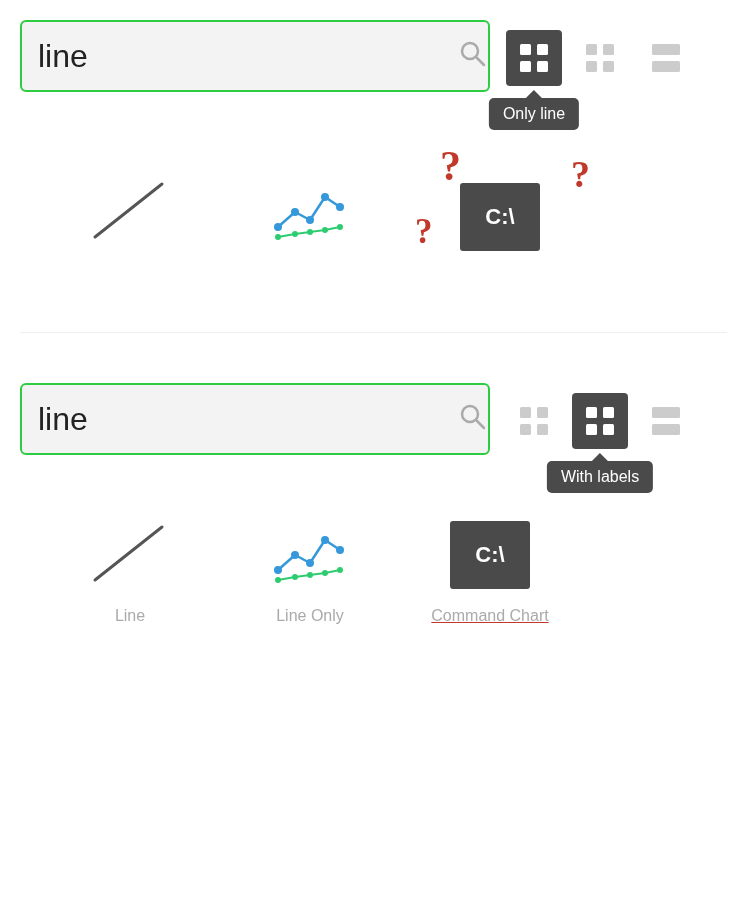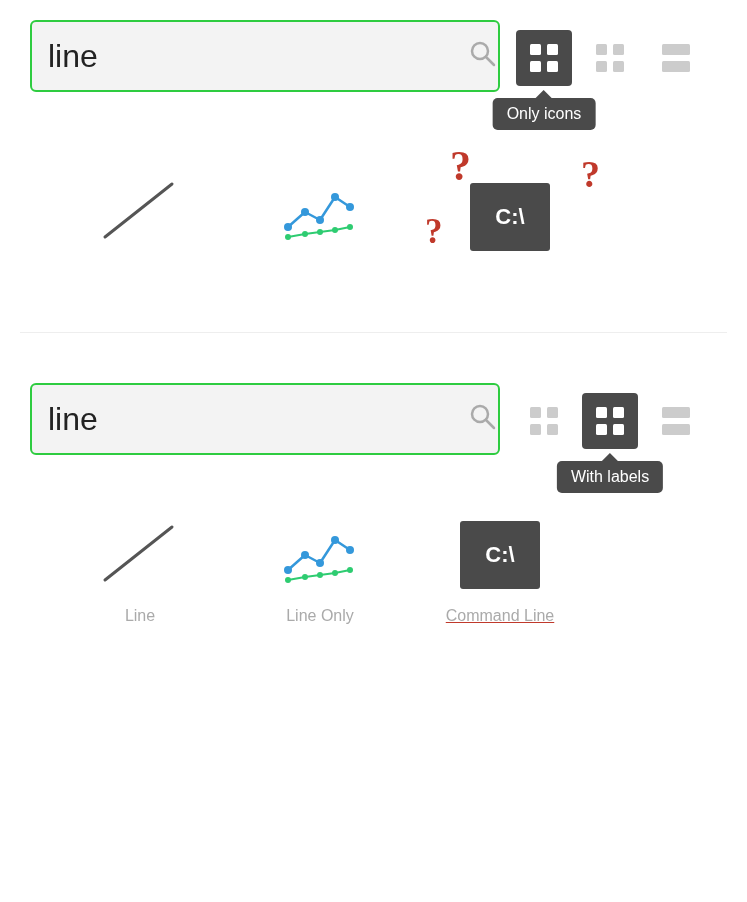--- a/index.html
+++ b/index.html
@@ -5,21 +5,21 @@
     * { box-sizing: border-box; margin: 0; padding: 0; }
     body {
       width: 747px;
       min-height: 902px;
       background: #fff;
       font-family: sans-serif;
       position: relative;
     }
 
     .section {
-      padding: 20px 30px;
+      padding: 20px 20px;
     }
 
     
     .search-bar {
       display: flex;
       align-items: center;
       border: 2.5px solid #2ecc40;
       border-radius: 6px;
       background: #f3f3f3;
       padding: 10px 16px;
@@ -200,21 +200,21 @@
 
       <div style="position:relative;">
         <button class="view-btn active" title="Only icons">
           <svg viewBox="0 0 32 32" fill="none">
             <rect x="2" y="2" width="11" height="11" rx="1.5" fill="white"></rect>
             <rect x="19" y="2" width="11" height="11" rx="1.5" fill="white"></rect>
             <rect x="2" y="19" width="11" height="11" rx="1.5" fill="white"></rect>
             <rect x="19" y="19" width="11" height="11" rx="1.5" fill="white"></rect>
           </svg>
         </button>
-        <div class="tooltip">Only icons</div>
+        <div class="tooltip">Only line</div>
       </div>
 
       <button class="view-btn">
         <svg viewBox="0 0 32 32" fill="none">
           <rect x="2" y="2" width="11" height="11" rx="1.5" fill="#ccc"></rect>
           <rect x="19" y="2" width="11" height="11" rx="1.5" fill="#ccc"></rect>
           <rect x="2" y="19" width="11" height="11" rx="1.5" fill="#ccc"></rect>
           <rect x="19" y="19" width="11" height="11" rx="1.5" fill="#ccc"></rect>
         </svg>
       </button>
@@ -349,16 +349,16 @@
           <circle cx="70" cy="45" r="3" fill="#2ecc71"></circle>
         </svg>
       </div>
       <span class="icon-label">Line Only</span>
     </div>
 
     <div class="icon-item">
       <div class="icon-visual">
         <div class="terminal-icon" style="width:80px; height:68px;">C:\</div>
       </div>
-      <span class="icon-label underline-red">Command Line</span>
+      <span class="icon-label underline-red">Command Chart</span>
     </div>
   </div>
 </div>
 
 </body></html>

